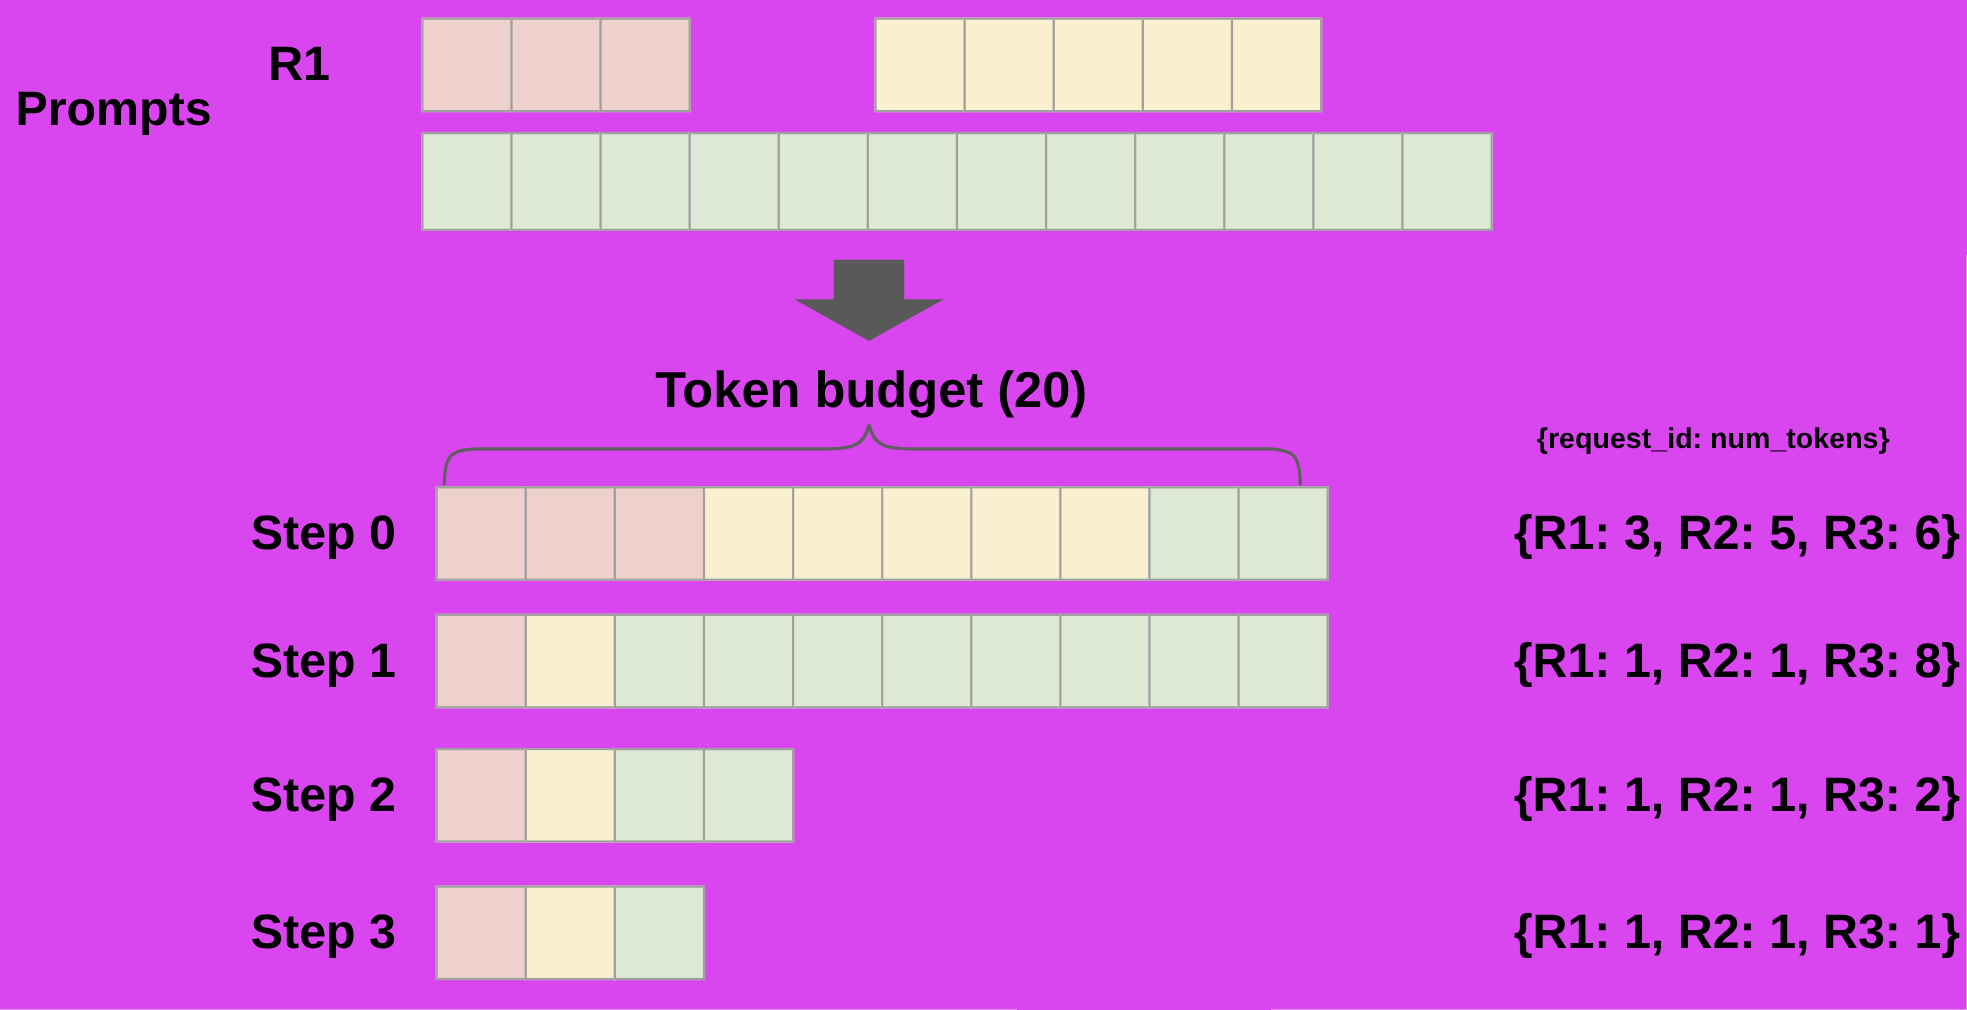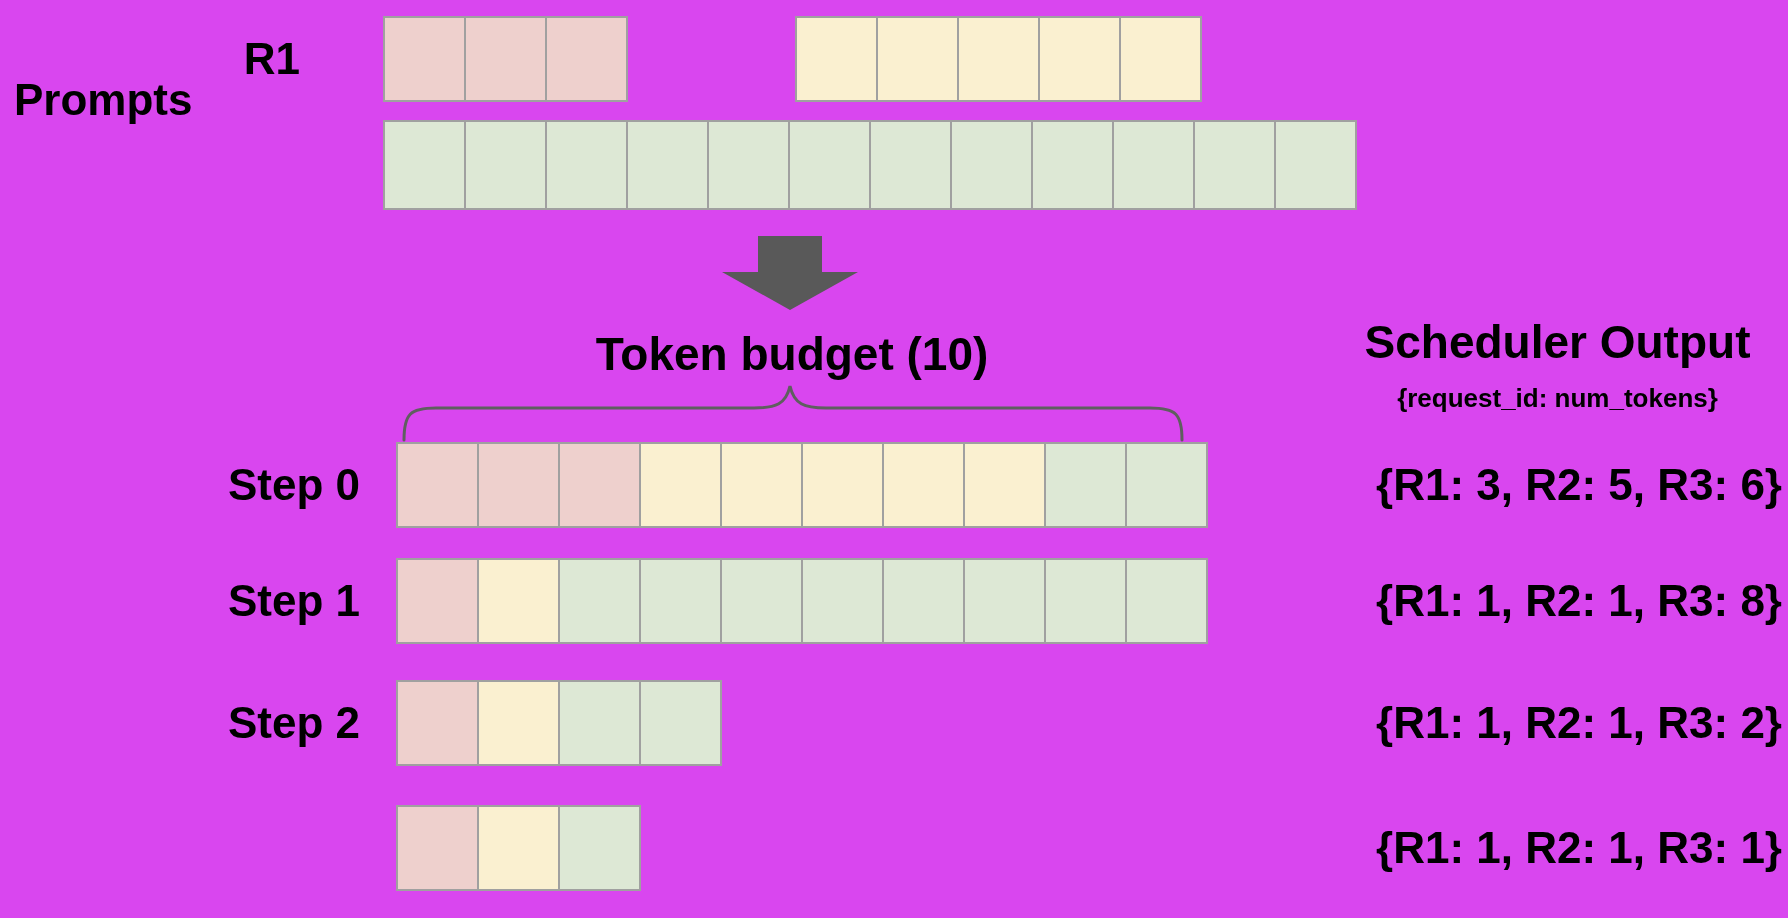--- a/index.html
+++ b/index.html
@@ -99,26 +99,25 @@
       <div class="cell" style="background: rgb(221, 232, 213);"></div>
       <div class="cell" style="background: rgb(221, 232, 213);"></div>
       <div class="cell" style="background: rgb(221, 232, 213);"></div>
       <div class="cell" style="background: rgb(221, 232, 213);"></div>
     </div>
 
   <svg id="down-arrow" width="150" height="76" viewBox="0 0 150 76">
     <polygon points="43,0 107,0 107,36 143,36 75,74 7,36 43,36" fill="#595959"></polygon>
   </svg>
 
-  <div class="label center-align" id="token-budget-label">Token budget (10)</div>
+  <div class="label center-align" id="token-budget-label">Token budget (20)</div>
   <svg id="budget-brace" width="800" height="62" viewBox="0 0 800 62">
     <path d="M 8 58 C 8 32, 14 26, 40 26 L 358 26 C 380 26, 390 22, 394 4 C 398 22, 408 26, 430 26 L 754 26 C 780 26, 786 32, 786 58" fill="none" stroke-width="3" stroke-linecap="round" stroke="#5f5f5f"></path>
   </svg>
 
-  <div class="label center-align" id="scheduler-title">Scheduler Output</div>
   <div class="label center-align" id="scheduler-subtitle">{request_id: num_tokens}</div>
 
   <div class="label right-align step-label" id="step0-label">Step 0</div>
   <div class="token-row" id="step0-row">
       <div class="cell" style="background: rgb(238, 208, 205);"></div>
       <div class="cell" style="background: rgb(238, 208, 205);"></div>
       <div class="cell" style="background: rgb(238, 208, 205);"></div>
       <div class="cell" style="background: rgb(250, 240, 208);"></div>
       <div class="cell" style="background: rgb(250, 240, 208);"></div>
       <div class="cell" style="background: rgb(250, 240, 208);"></div>
@@ -146,20 +145,21 @@
 
   <div class="label right-align step-label" id="step2-label">Step 2</div>
   <div class="token-row" id="step2-row">
       <div class="cell" style="background: rgb(238, 208, 205);"></div>
       <div class="cell" style="background: rgb(250, 240, 208);"></div>
       <div class="cell" style="background: rgb(221, 232, 213);"></div>
       <div class="cell" style="background: rgb(221, 232, 213);"></div>
     </div>
   <div class="label right-align step-output" id="step2-output">{R1: 1, R2: 1, R3: 2}</div>
 
+  <div class="label right-align step-label" id="step3-label">Step 3</div>
   <div class="token-row" id="step3-row">
       <div class="cell" style="background: rgb(238, 208, 205);"></div>
       <div class="cell" style="background: rgb(250, 240, 208);"></div>
       <div class="cell" style="background: rgb(221, 232, 213);"></div>
     </div>
   <div class="label right-align step-output" id="step3-output">{R1: 1, R2: 1, R3: 1}</div>
 
 </div>
 
 </body></html>

